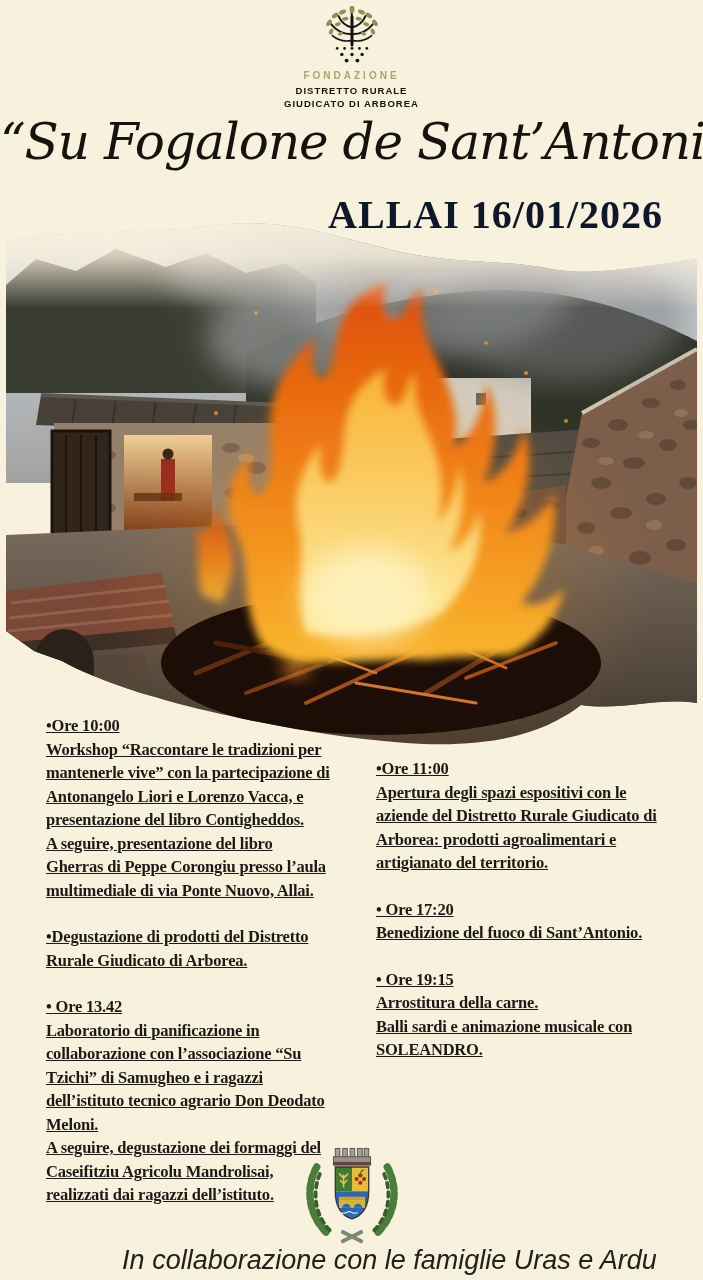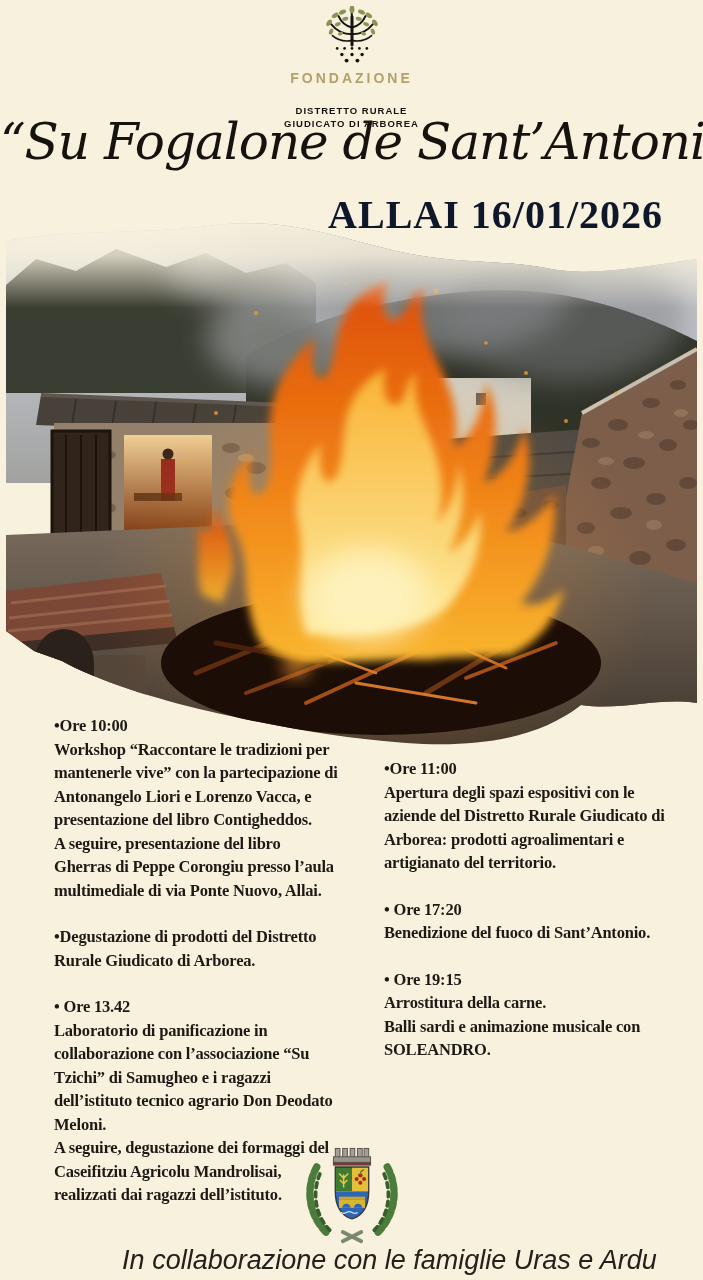--- a/index.html
+++ b/index.html
@@ -4,40 +4,40 @@
 <style>
   html,body{margin:0;padding:0;background:#d9d4c8;}
   .poster{
     position:relative;width:703px;height:1280px;margin:0 auto;
     background:#f8f1de;overflow:hidden;
     font-family:"DejaVu Serif",serif;color:#1d1a15;
   }
   
   .logo{position:absolute;top:6px;left:0;width:100%;text-align:center;}
   .logo svg{display:block;margin:0 auto;}
-  .fond-label{font-family:"Liberation Sans",sans-serif;font-weight:bold;font-size:14px;
+  .fond-label{font-family:"Liberation Sans",sans-serif;font-weight:bold;font-size:10px;
     letter-spacing:3px;color:#b2a26a;margin-top:2px;}
   .org-line{font-family:"Liberation Sans",sans-serif;font-weight:bold;font-size:9.5px;
     letter-spacing:1px;color:#16130e;line-height:13px;}
-  .org-wrap{margin-top:18px;text-align:center;}
+  .org-wrap{margin-top:3px;text-align:center;}
   
   .title{position:absolute;top:100px;left:0;width:100%;margin:0;text-align:center;
     font-family:"DejaVu Serif",serif;font-style:italic;font-weight:500;
     font-size:50px;line-height:84px;color:#16130e;letter-spacing:-1px;white-space:nowrap;}
   .date{position:absolute;top:191px;right:40px;
     font-family:"Liberation Serif",serif;font-weight:bold;font-size:40px;
     letter-spacing:1px;color:#0f172a;}
   
   .photo{position:absolute;top:163px;left:6px;width:691px;height:585px;}
   
   .col{position:absolute;font-family:"Liberation Serif",serif;font-weight:bold;
     font-size:16.5px;line-height:23.5px;letter-spacing:-0.2px;color:#1d1a15;}
   .col-left{top:714px;left:38px;width:350px;}
   .col-right{top:757px;left:368px;width:330px;}
-  .block{margin:0 0 23px 16px;white-space:pre-line;}
+  .block{margin:0 0 23px 8px;white-space:pre-line;text-decoration:underline;}
   
   .crest{position:absolute;top:1141px;left:296px;width:112px;height:104px;}
   .footer-text{position:absolute;bottom:0px;left:0;width:100%;text-align:center;
     font-family:Liberation Sans, sans-serif;font-style:italic;font-size:27px;
     color:#24201a;line-height:40px;padding-left:38px;}
 </style>
 </head>
 <body>
 
 <div class="poster">

